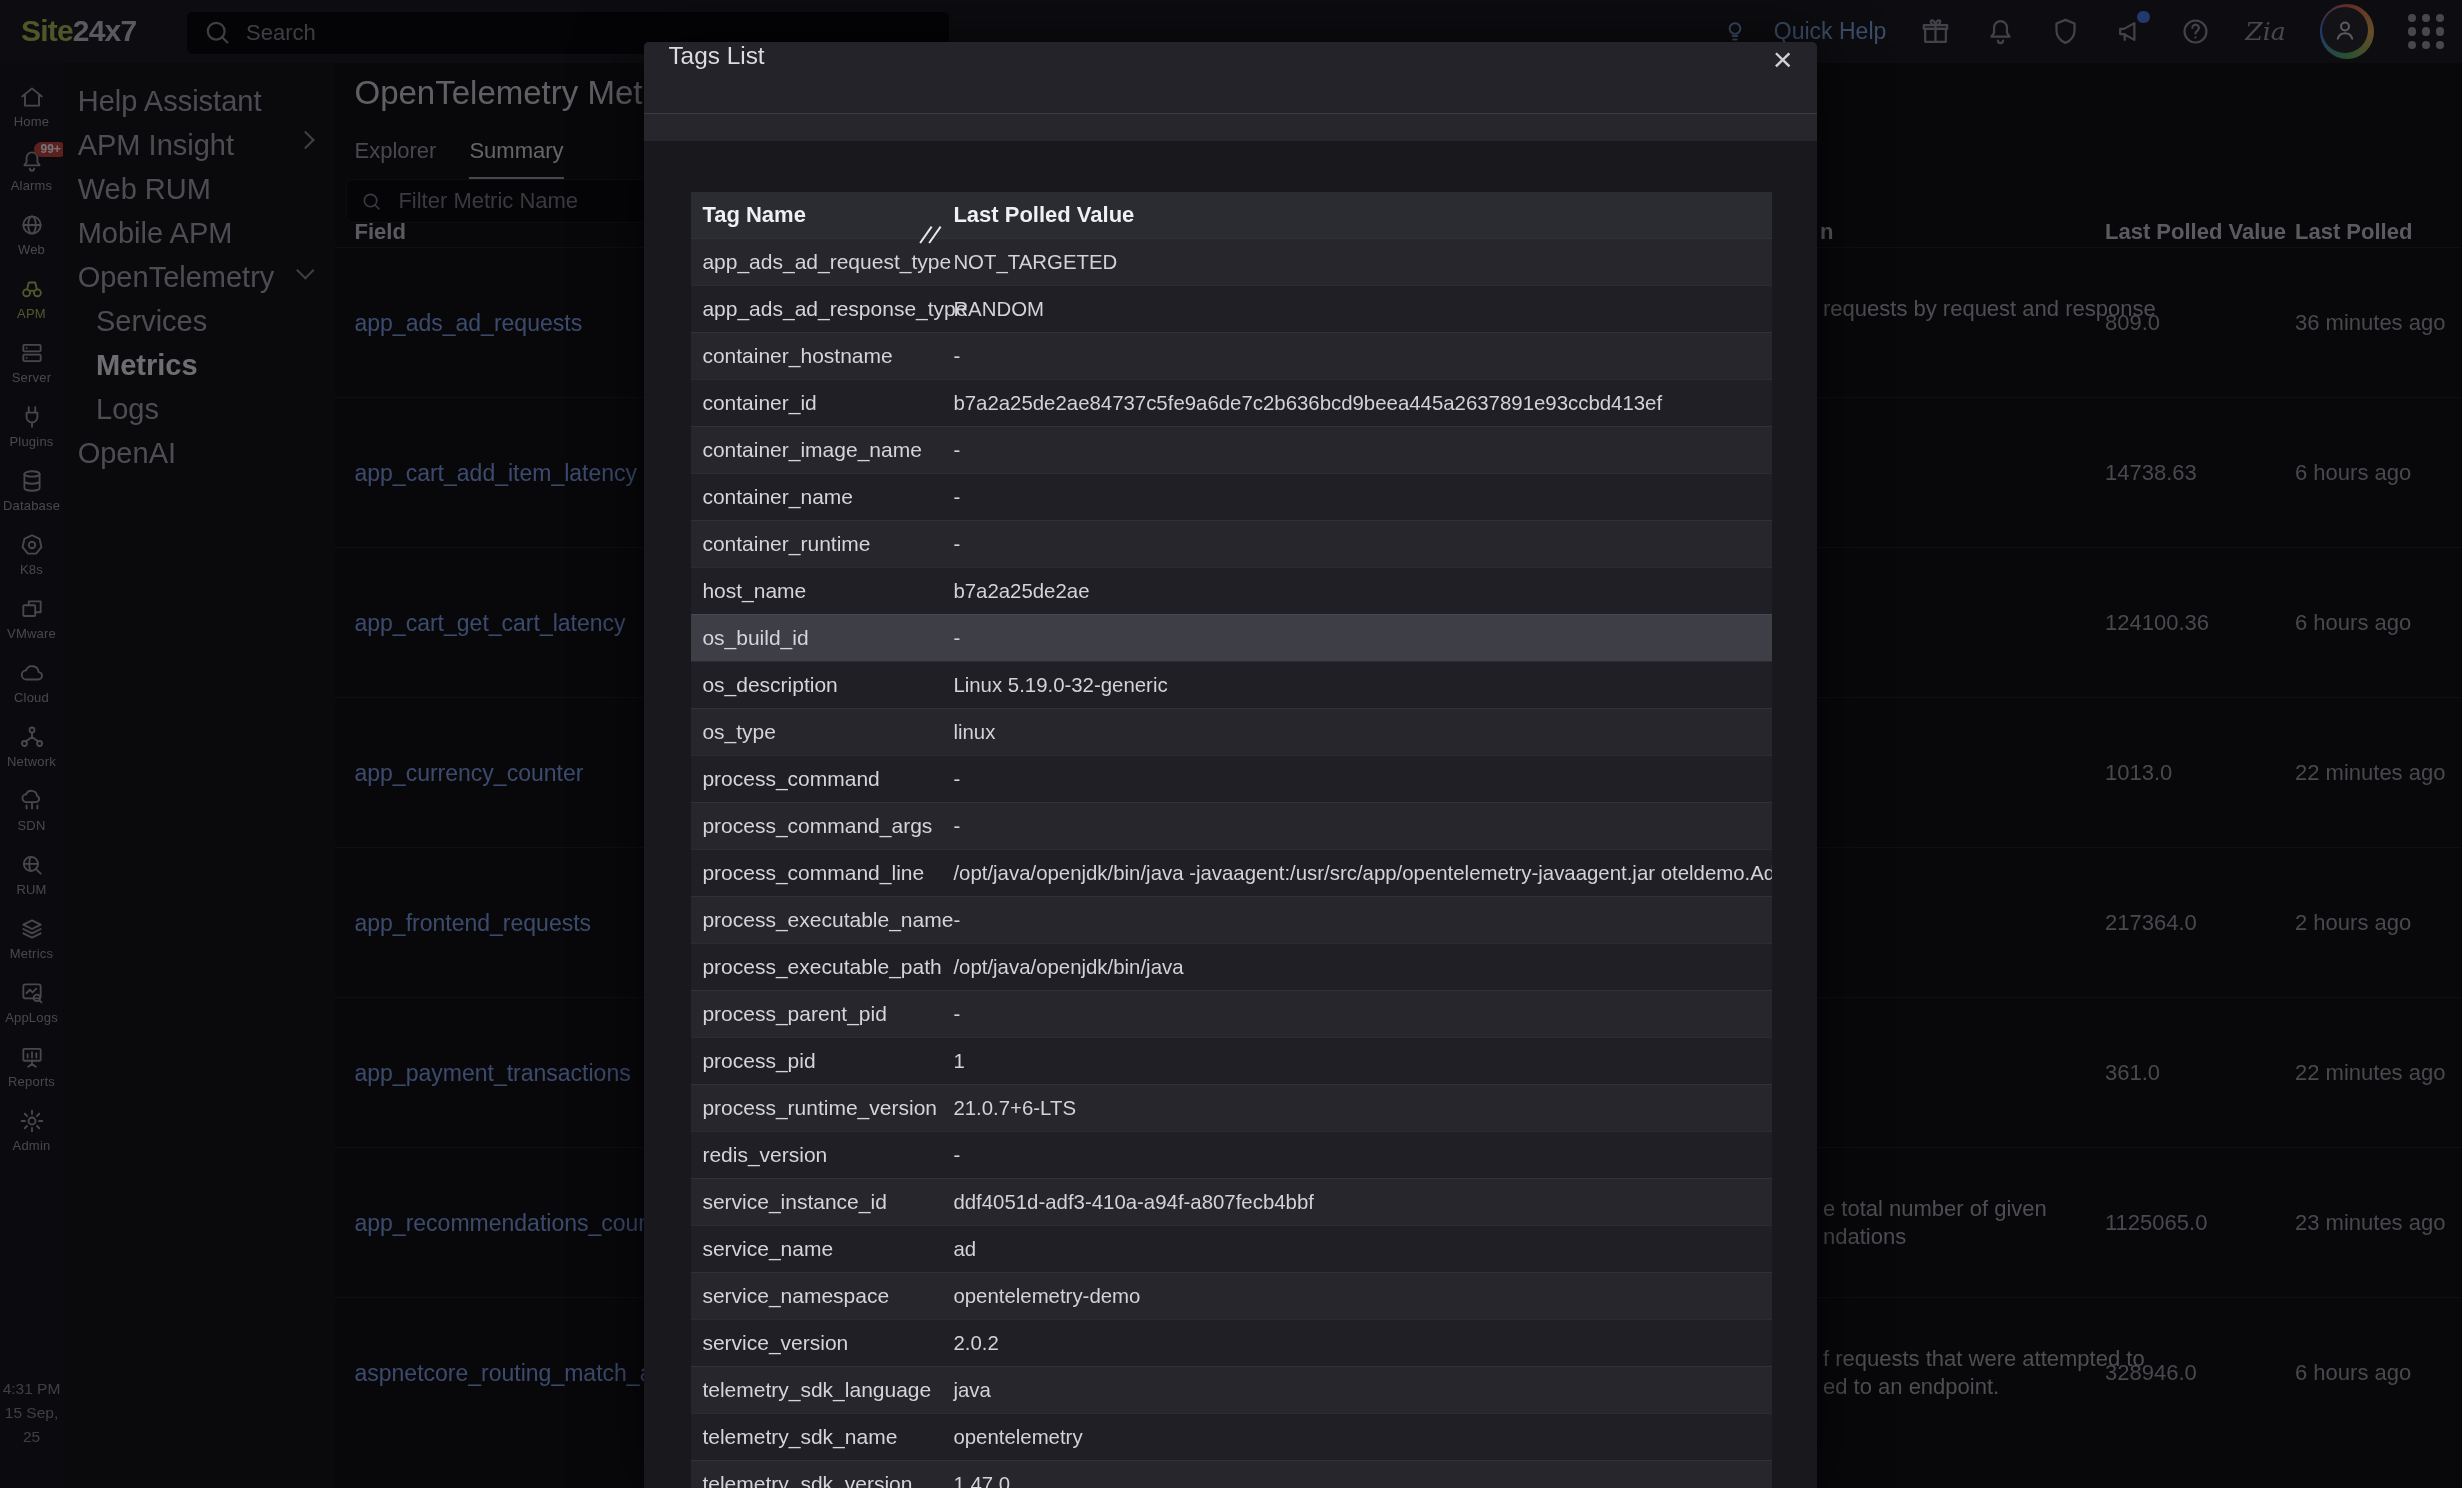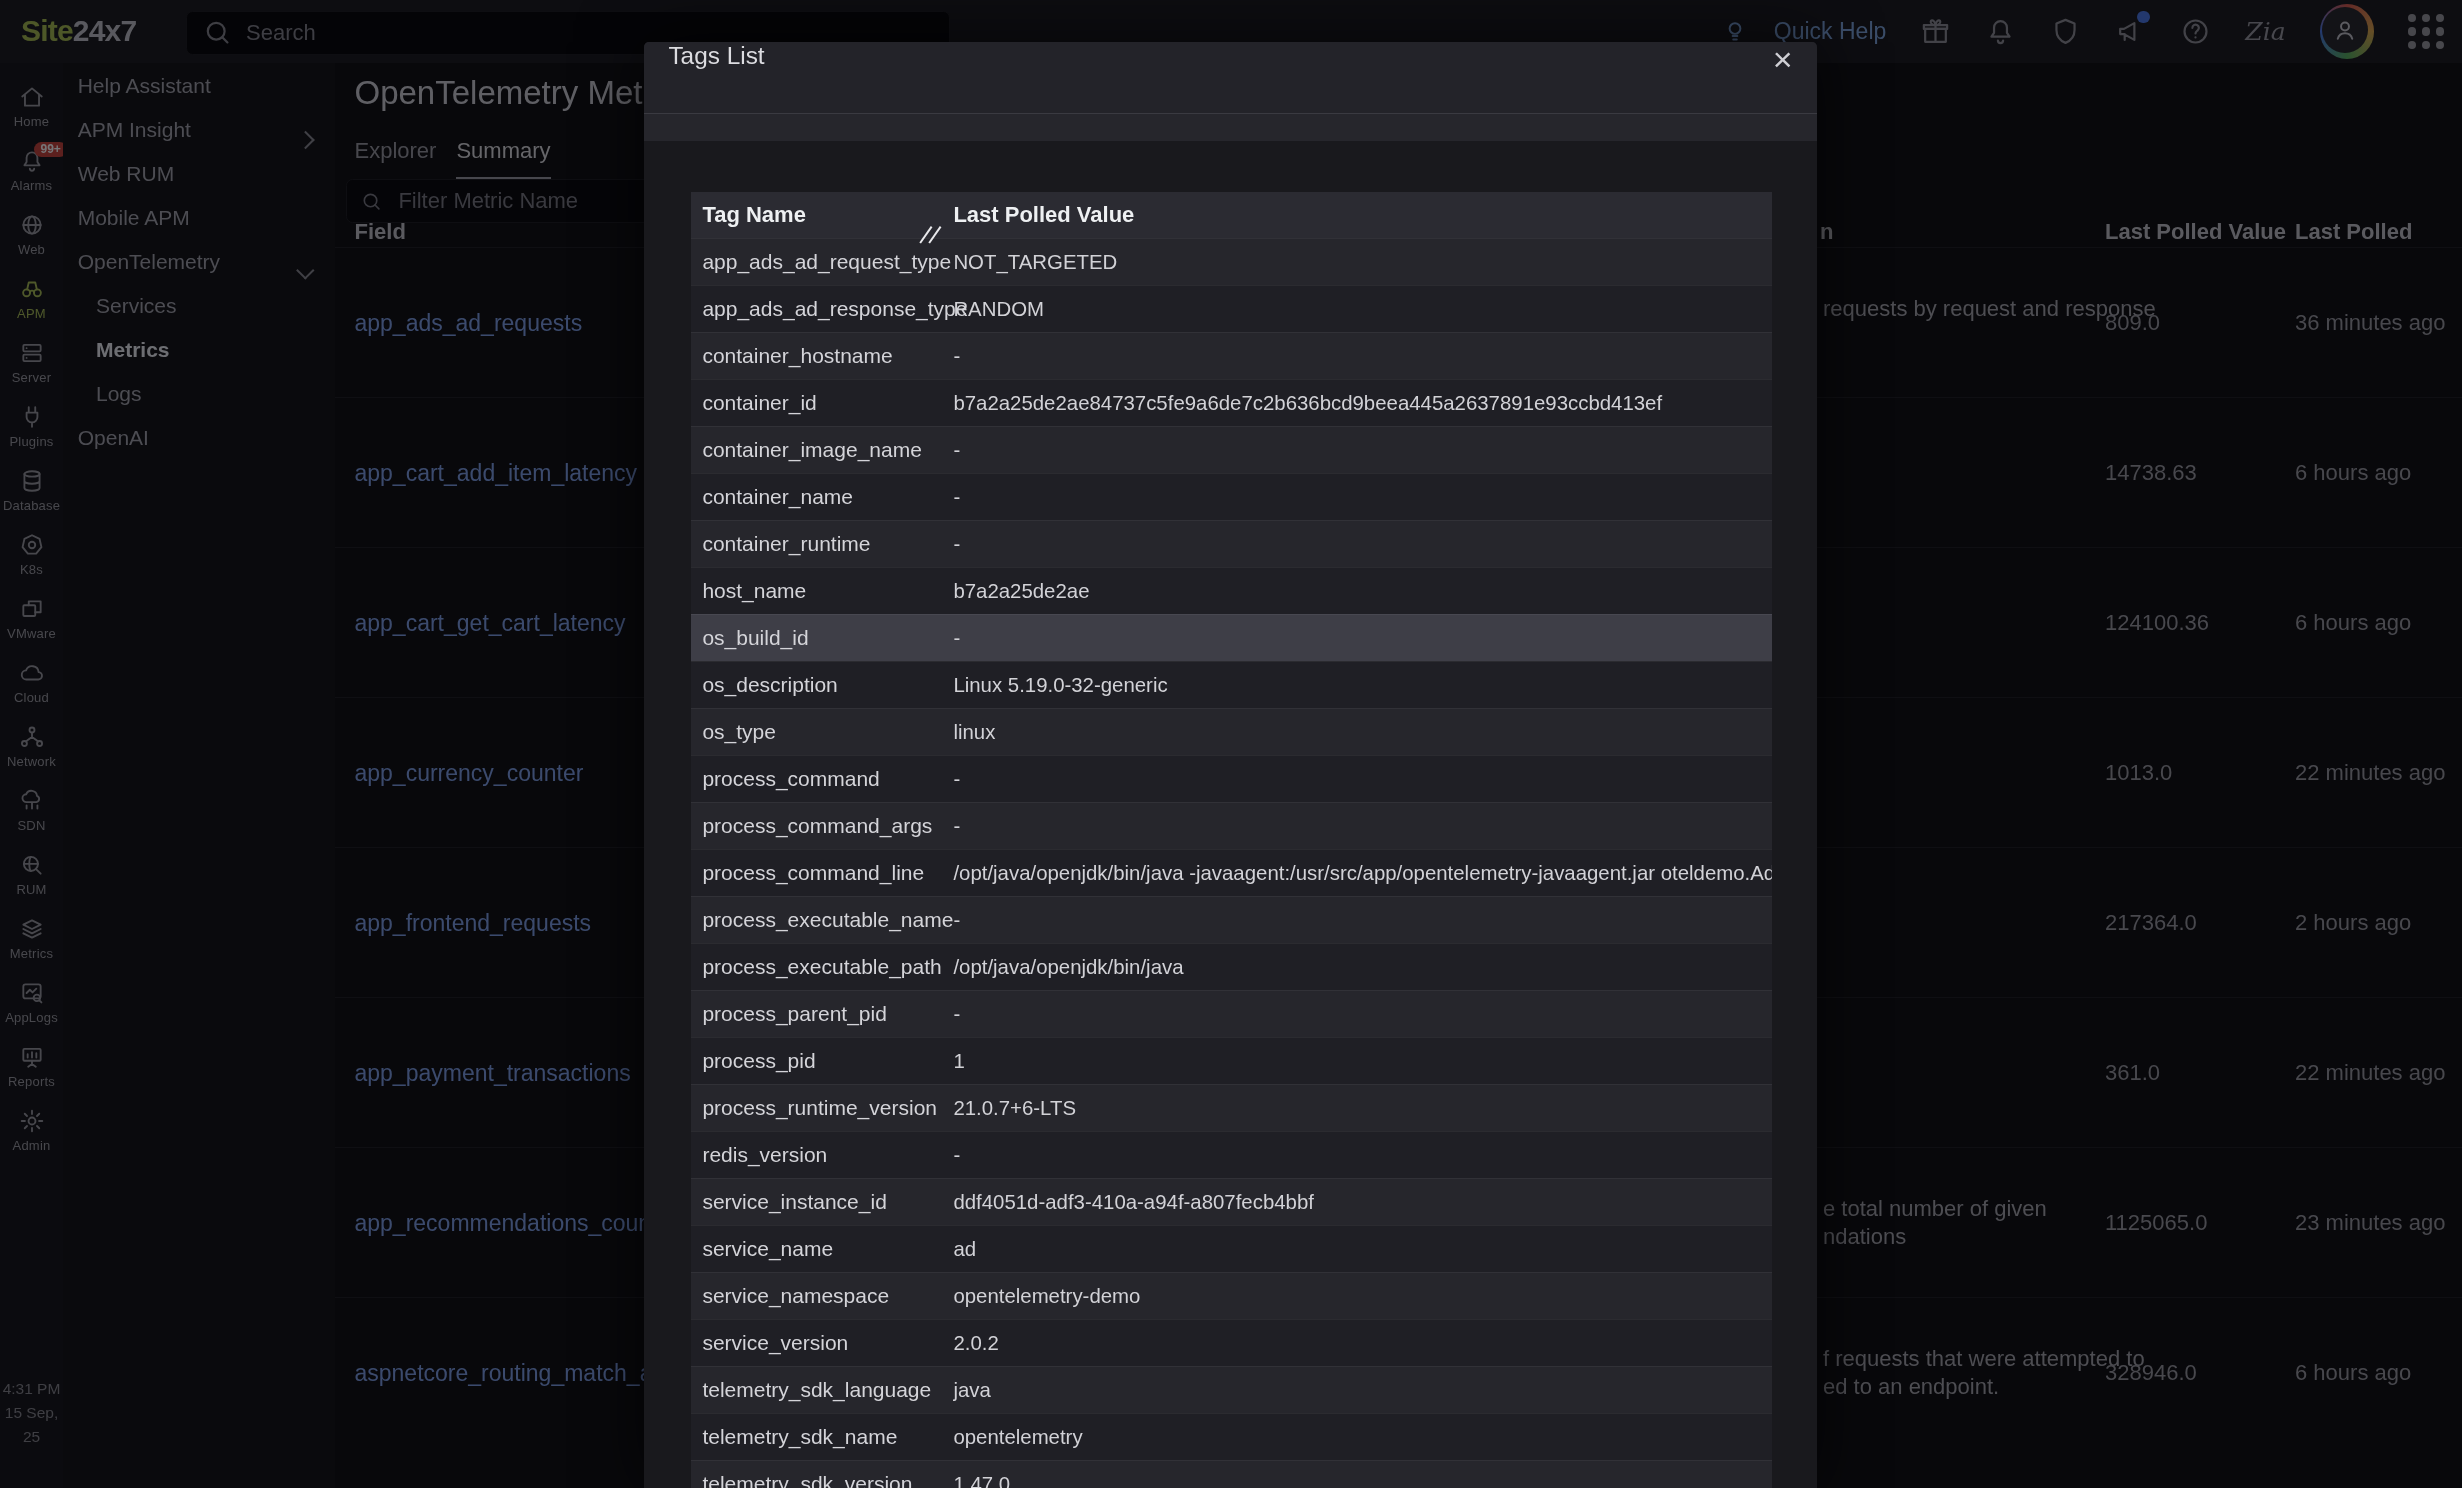--- a/index.html
+++ b/index.html
@@ -36,31 +36,31 @@
   .rail-item{height:64px;display:flex;flex-direction:column;align-items:center;justify-content:center;color:#9a9aa1;position:relative;cursor:pointer;}
   .rail-item svg{width:26px;height:26px;}
   .rail-item .rlb{font-size:13px;margin-top:3.3px;letter-spacing:0.2px;}
   .rail-item.active{color:#a9bf56;}
   .badge{position:absolute;top:3.3px;left:34px;background:#c8443a;color:#fff;font-size:12px;font-weight:bold;
          padding:1.6px 6.5px;border-radius:9.8px;line-height:1;}
   .rail-time{margin-top:auto;margin-bottom:19.5px;text-align:center;color:#86868d;font-size:15.5px;line-height:1.55;}
 
   
   .submenu{position:absolute;left:63px;top:63px;bottom:0;width:272px;background:#121215;border-right:0.8px solid #1d1d21;padding-top:11.4px;}
-  .sm-item{height:44px;display:flex;align-items:flex-start;padding-left:14.7px;color:#a4a5ad;font-size:21px;position:relative;cursor:pointer;}
+  .sm-item{height:44px;display:flex;align-items:flex-end;padding-left:14.7px;color:#a4a5ad;font-size:29px;position:relative;cursor:pointer;}
   .sm-item.sub{padding-left:33px;}
   .sm-item.active{color:#edeff3;font-weight:bold;}
   .chev{width:10.6px;height:10.6px;border-right:2.4px solid #8a8a91;border-bottom:2.4px solid #8a8a91;position:absolute;right:23px;top:50%;}
   .chev.right{transform:translateY(-50%) rotate(-45deg);}
   .chev.down{transform:translateY(-65%) rotate(45deg);}
 
   
   .content{position:absolute;left:335px;top:63px;right:0;bottom:0;background:#0e0e10;}
   .page-title{position:absolute;left:19.5px;top:11.4px;font-size:33px;color:#cfcfd6;}
-  .tabs{position:absolute;left:19.5px;top:75px;display:flex;gap:20px;}
+  .tabs{position:absolute;left:19.5px;top:75px;display:flex;gap:33px;}
   .tab{font-size:22px;color:#9a9aa2;padding-bottom:13px;cursor:pointer;}
   .tab.active{color:#dcdce0;border-bottom:3.3px solid #9a9aa2;}
   .filter{position:absolute;left:11.4px;top:116px;width:575px;height:42px;background:#070709;border:0.8px solid #1b1b1f;
           border-radius:6.5px;display:flex;align-items:center;gap:13px;padding:0 13px;}
   .filter svg{width:23px;height:23px;color:#7b7b83;}
   .filter input{flex:1;background:transparent;border:none;outline:none;color:#b9b9c0;font-size:22px;font-family:inherit;}
   .filter input::placeholder{color:#7b7b83;}
   .bg-thead{position:absolute;left:0;right:0;top:156px;height:28px;font-size:22px;font-weight:bold;color:#c4c4cb;}
   .bg-thead span{position:absolute;top:0;}
   .bg-rows{position:absolute;left:0;right:0;top:184px;bottom:0;overflow:hidden;}

